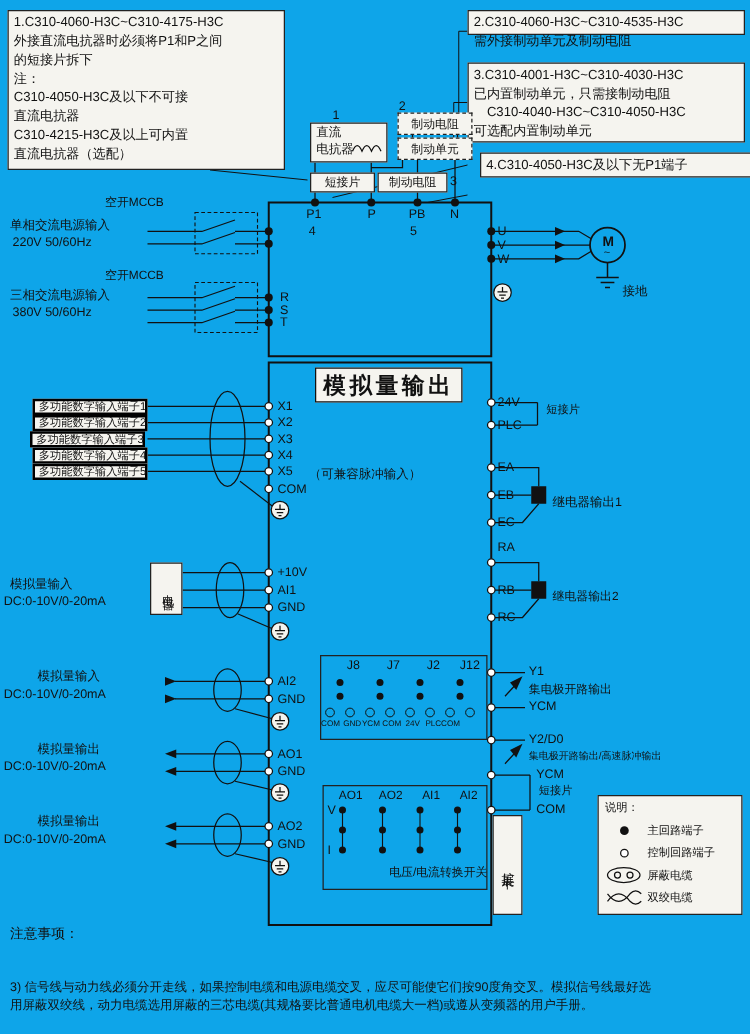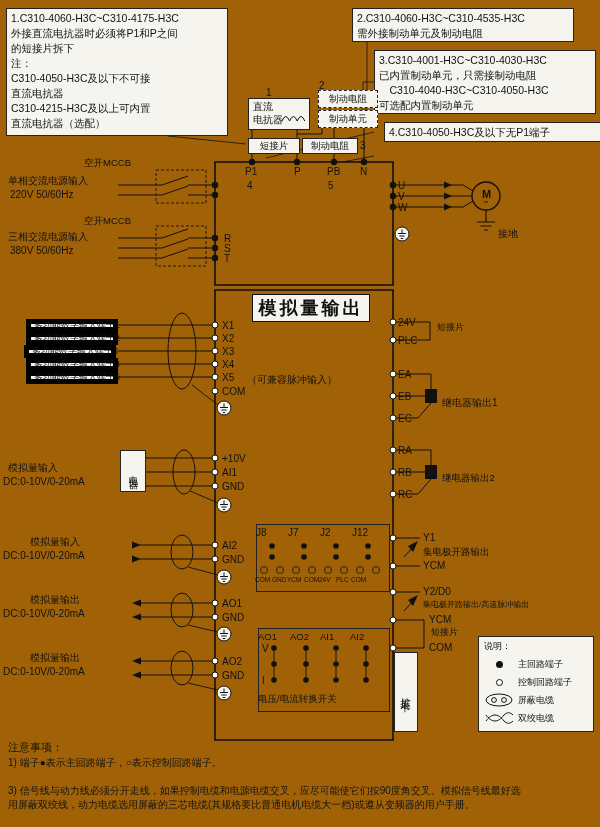--- a/index.html
+++ b/index.html
@@ -1,30 +1,30 @@
 <!DOCTYPE html>
 <html><head>
 <meta charset="utf-8">
 <title>VFD Wiring Diagram</title>
 <style>
   * { margin:0; padding:0; box-sizing:border-box; }
   html,body { background:#e9e7e1; }
   body { font-family:"Liberation Sans","DejaVu Sans",sans-serif; }
-  .canvas { position:relative; width:600px; height:827px; background:#a16207; color:#111; overflow:hidden; }
+  .canvas { position:relative; width:600px; height:827px; background:#0ea5e9; color:#111; overflow:hidden; }
   .wires { position:absolute; left:0; top:0; }
   .t { position:absolute; font-size:10px; line-height:1.15; white-space:nowrap; color:#111; }
   .box { position:absolute; border:1px solid #222; background:#f5f4ef; }
   .clear { background:transparent; }
   .note { font-size:10.5px; line-height:1.43; padding:2px 4px; white-space:pre-line; }
   .cbox { display:flex; align-items:center; justify-content:center; text-align:center; }
   .dashed { border-style:dashed; }
   .title-box { position:absolute; border:1.6px solid #111; background:#f5f4ef; display:flex; align-items:center; justify-content:center; font-weight:bold; font-size:18px; letter-spacing:3px; }
-  .din { position:absolute; border:5px solid #000000; background:#f5f4ef; font-size:9px; height:13px; display:flex; align-items:center; padding:0 3px; white-space:nowrap; }
+  .din { position:absolute; border:2px solid #000000; background:#f5f4ef; font-size:9px; height:13px; display:flex; align-items:center; padding:0 3px; white-space:nowrap; }
   .vtext { writing-mode:vertical-lr; text-orientation:upright; letter-spacing:2px; }
-  .ctr { text-align:left; }
+  .ctr { text-align:right; }
   .lrow { display:flex; align-items:center; gap:4px; height:18px; }
   .lic { width:30px; display:flex; align-items:center; justify-content:center; }
   .dotf { width:7px; height:7px; border-radius:50%; background:#111; display:inline-block; }
   .doto { width:7px; height:7px; border-radius:50%; border:1px solid #111; background:#fff; display:inline-block; }
 </style>
 </head>
 <body>
 
 <div class="canvas">
 
@@ -192,21 +192,21 @@
   </svg>
 
   <div class="box note" style="left:6px;top:8px;width:222px;height:128px">1.C310-4060-H3C~C310-4175-H3C
 外接直流电抗器时必须将P1和P之间
 的短接片拆下
 注：
 C310-4050-H3C及以下不可接
 直流电抗器
 C310-4215-H3C及以上可内置
 直流电抗器（选配）</div>
-  <div class="box note" style="left:352px;top:8px;width:222px;height:34px">2.C310-4060-H3C~C310-4535-H3C
+  <div class="box note" style="left:374px;top:8px;width:222px;height:20px">2.C310-4060-H3C~C310-4535-H3C
 需外接制动单元及制动电阻</div>
   <div class="box note" style="left:374px;top:50px;width:222px;height:64px">3.C310-4001-H3C~C310-4030-H3C
 已内置制动单元，只需接制动电阻
 　C310-4040-H3C~C310-4050-H3C
 可选配内置制动单元</div>
   <div class="box note" style="left:384px;top:122px;width:222px;height:20px">4.C310-4050-H3C及以下无P1端子</div>
 
   <span class="t" style="left:266px;top:87px">1</span>
   <span class="t" style="left:319px;top:80px">2</span>
   <span class="t" style="left:360px;top:140px">3</span>
@@ -287,21 +287,21 @@
   <span class="t" style="left:30px;top:652px">模拟量输出</span>
   <span class="t" style="left:3px;top:666px">DC:0-10V/0-20mA</span>
 
   <span class="t" style="left:398px;top:317px">24V</span>
   <span class="t" style="left:398px;top:335px">PLC</span>
   <span class="t" style="left:437px;top:322px;font-size:9px">短接片</span>
   <span class="t" style="left:398px;top:369px">EA</span>
   <span class="t" style="left:398px;top:391px">EB</span>
   <span class="t" style="left:398px;top:413px">EC</span>
   <span class="t" style="left:442px;top:397px;font-size:10px">继电器输出1</span>
-  <span class="t" style="left:398px;top:445px">RA</span>
+  <span class="t" style="left:398px;top:433px">RA</span>
   <span class="t" style="left:398px;top:467px">RB</span>
   <span class="t" style="left:398px;top:489px">RC</span>
   <span class="t" style="left:442px;top:473px;font-size:9.5px">继电器输出2</span>
   <span class="t" style="left:423px;top:532px">Y1</span>
   <span class="t" style="left:423px;top:547px;font-size:9.5px">集电极开路输出</span>
   <span class="t" style="left:423px;top:560px">YCM</span>
   <span class="t" style="left:423px;top:586px">Y2/D0</span>
   <span class="t" style="left:423px;top:600px;font-size:8px">集电极开路输出/高速脉冲输出</span>
   <span class="t" style="left:429px;top:614px">YCM</span>
   <span class="t" style="left:431px;top:627px;font-size:9px">短接片</span>
@@ -362,17 +362,16 @@
       <span class="lic">
         <svg width="30" height="14">
             <path d="M2,4 C8,12 14,12 20,4 C23,1 26,1 29,4 M2,10 C8,2 14,2 20,10 C23,13 26,13 29,10" fill="none" stroke="#111"></path>
           </svg>
       </span>
       <span>双绞电缆</span>
     </div>
   </div>
 
   <span class="t" style="left:8px;top:741px;font-size:11px">注意事项：</span>
-  <span class="t" style="left:8px;top:757px">1) 端子●表示主回路端子，○表示控制回路端子。</span>
   <span class="t" style="left:8px;top:785px">3) 信号线与动力线必须分开走线，如果控制电缆和电源电缆交叉，应尽可能使它们按90度角交叉。模拟信号线最好选</span>
   <span class="t" style="left:8px;top:799px">用屏蔽双绞线，动力电缆选用屏蔽的三芯电缆(其规格要比普通电机电缆大一档)或遵从变频器的用户手册。</span>
 
 </div>
 
 </body></html>

